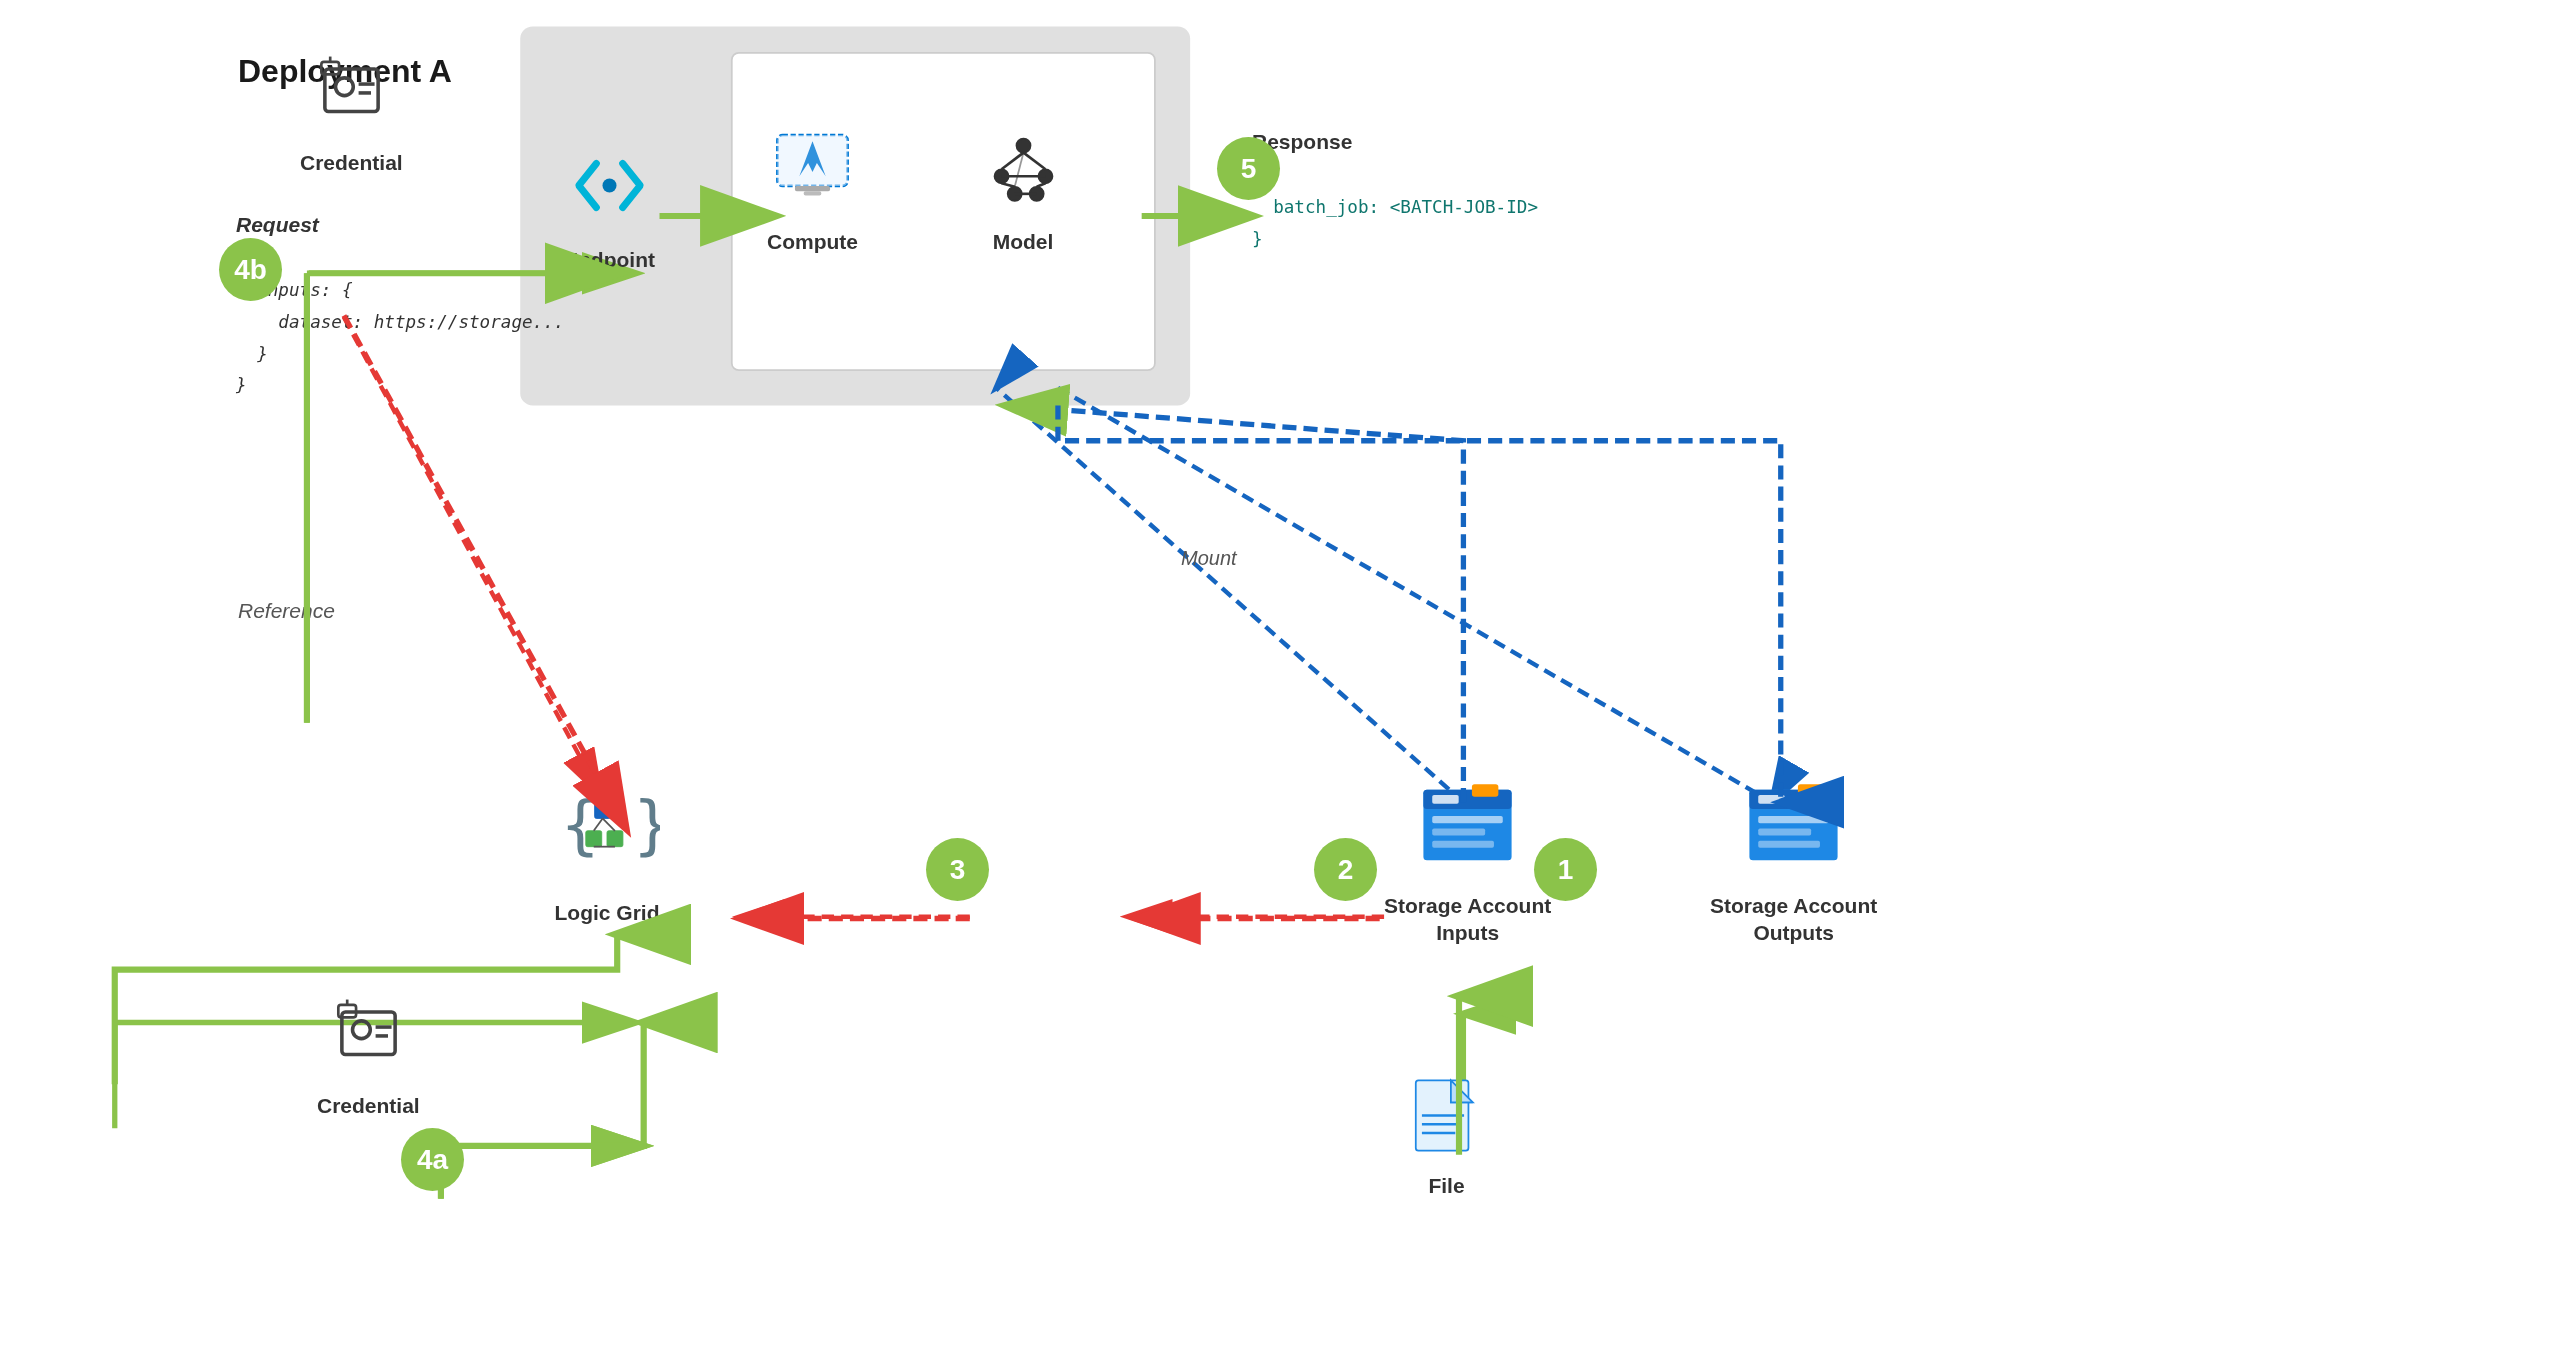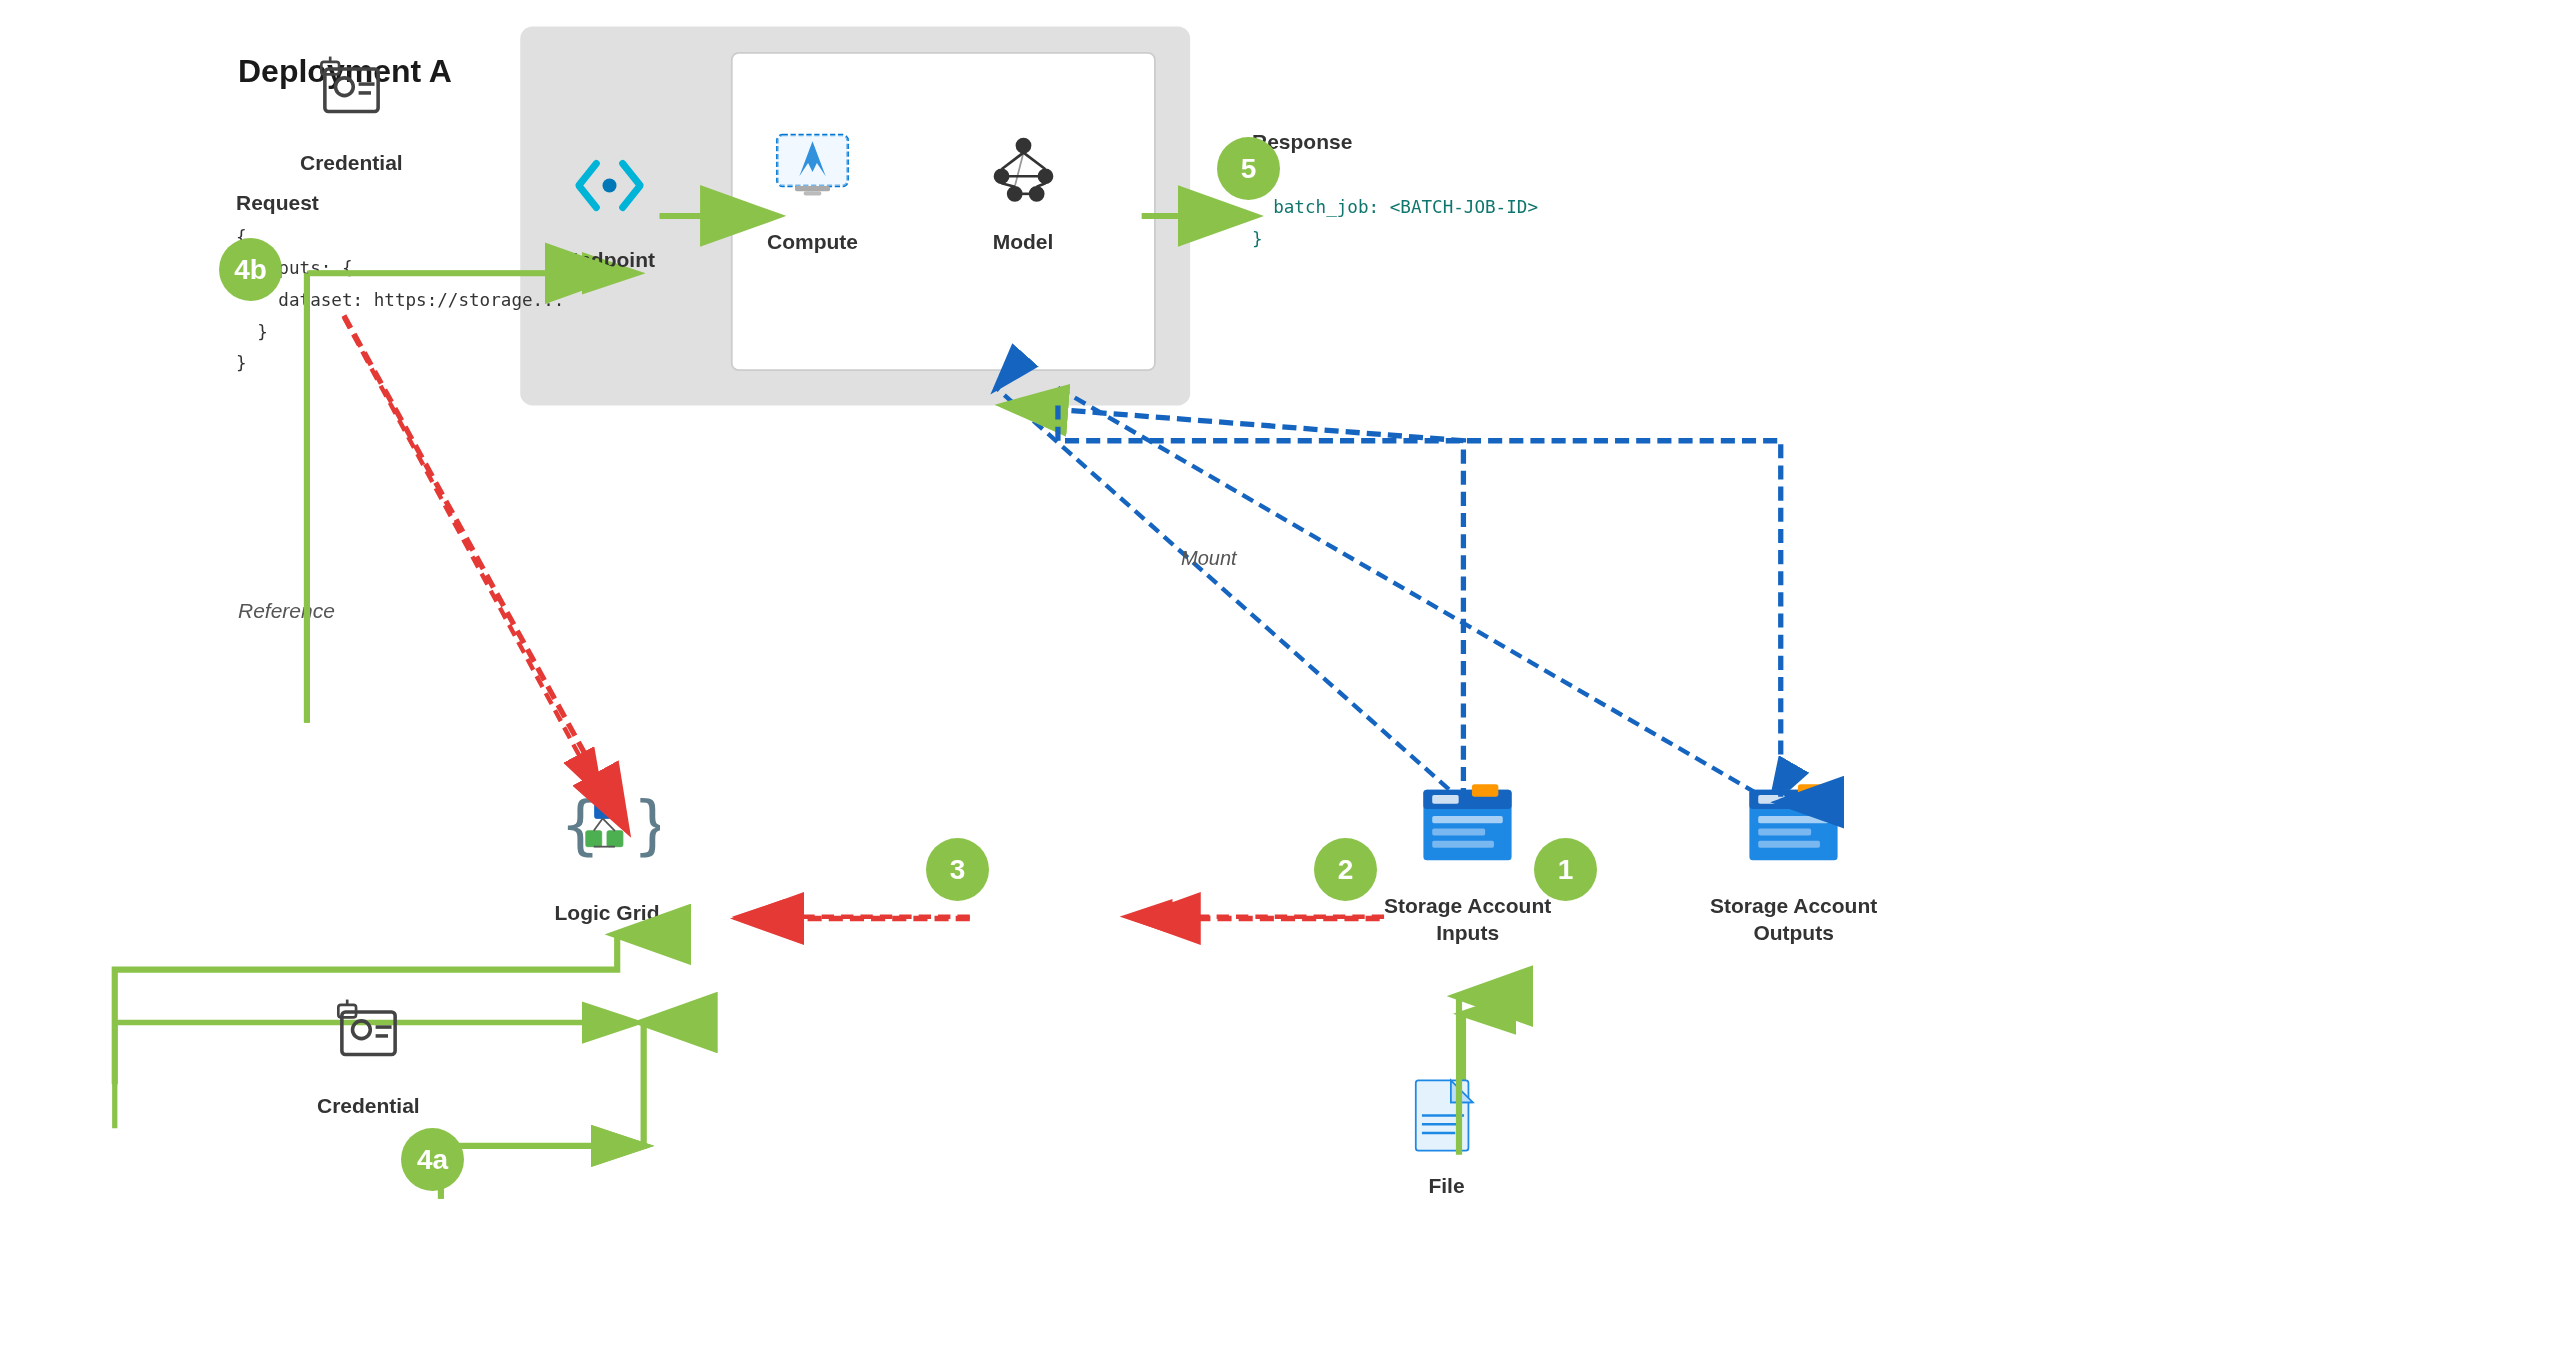--- a/index.html
+++ b/index.html
@@ -77,24 +77,25 @@
       position: absolute;
       left: 1252px;
       top: 123px;
       font-size: 19.4px;
       color: #333;
       line-height: 1.8;
     }
     .request-box {
       position: absolute;
       left: 236px;
-      top: 184px;
+      top: 206px;
       font-size: 19.4px;
       color: #333;
       line-height: 1.8;
+      font-style: italic;
     }
   </style>
 </head>
 <body>
 
 <div class="diagram-container">
 
   <svg class="arrows-svg" viewBox="0 0 2922 1544" width="2576" height="1361">
     <defs>
 

